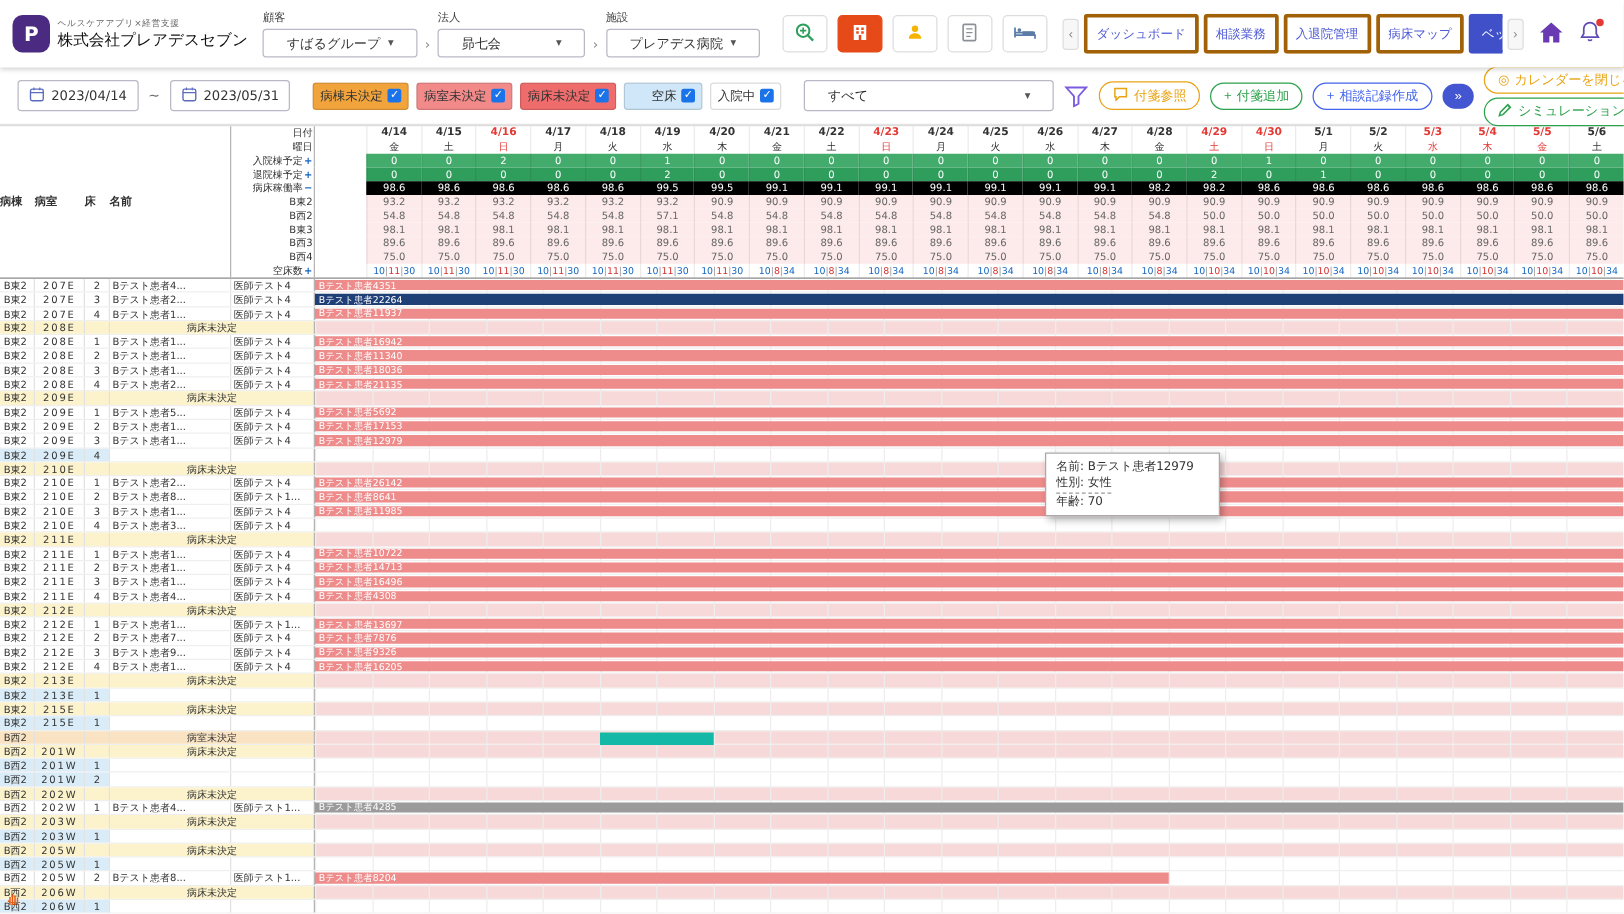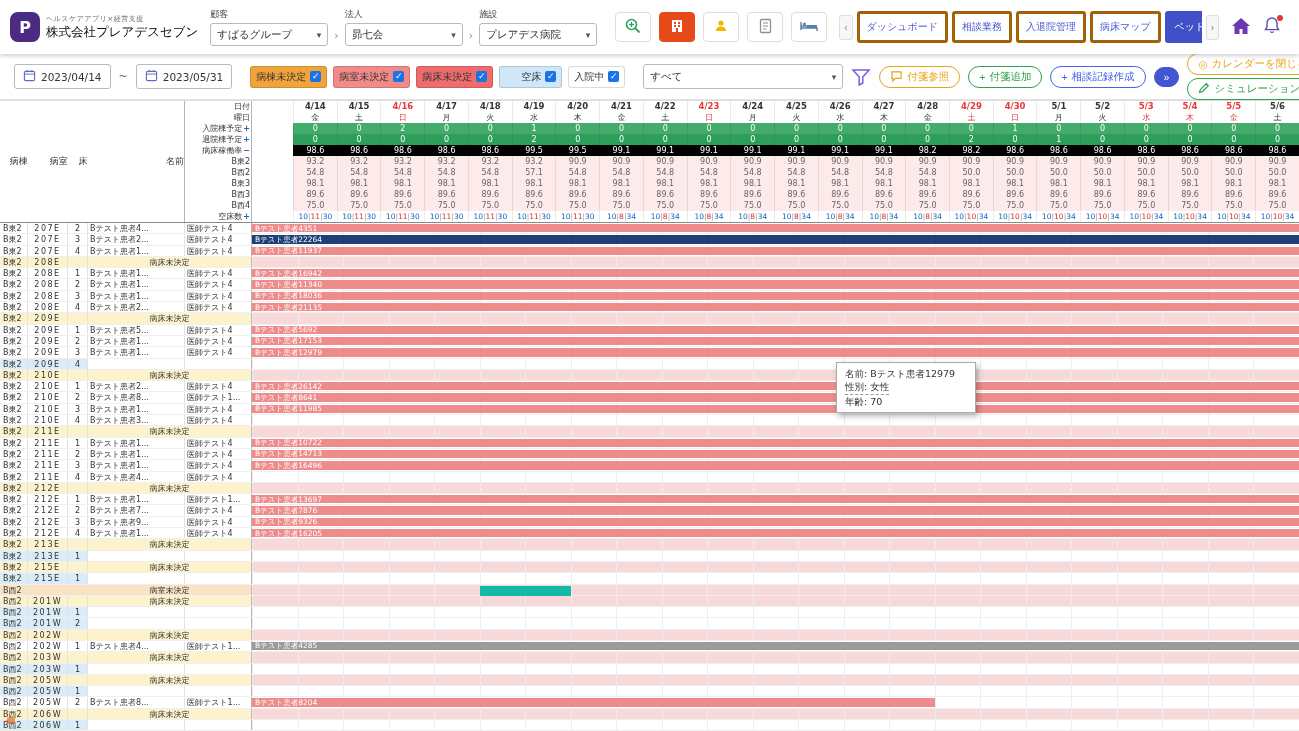--- a/index.html
+++ b/index.html
@@ -12,21 +12,21 @@
             box-shadow:0 2px 4px rgba(0,0,0,.18); position:relative; z-index:5; }
   .brand { display:flex; align-items:center; gap:6px; flex:0 0 auto; }
   .logo { width:30px; height:30px; border-radius:8px; background:#4b2a82; color:#fff; font-weight:bold;
           display:flex; align-items:center; justify-content:center; font-size:16px; }
   .tagline { font-size:7px; color:#666; letter-spacing:.5px; }
   .company { font-size:12.5px; font-weight:normal; color:#111; }
   .orgs { display:flex; align-items:flex-end; gap:6px; flex:0 0 auto; }
   .org { display:flex; flex-direction:column; gap:2px; }
   .org-label { font-size:9px; color:#444; }
   .selbox { border:1px solid #b9b9c5; border-radius:3px; height:23px; display:flex; align-items:center;
-            padding:0 6px; font-size:10.5px; background:#fff; gap:6px; min-width:118px; cursor:pointer; }
+            padding:0 18px; font-size:10.5px; background:#fff; gap:6px; min-width:118px; cursor:pointer; }
   .caret { margin-left:auto; color:#555; font-size:9px; }
   .org-sep { color:#888; font-size:11px; padding-bottom:4px; }
   .ibtns { display:flex; gap:8px; flex:0 0 auto; margin-left:6px; }
   .ibtn { width:36px; height:30px; border:1px solid #ddd; border-radius:4px; background:#fff;
           display:flex; align-items:center; justify-content:center; cursor:pointer; }
   .ibtn.active { background:#e64a19; border-color:#e64a19; }
   .nav { display:flex; align-items:center; gap:4px; flex:1 1 auto; min-width:0; }
   .nav-scroller { display:flex; gap:4px; overflow:hidden; flex:1 1 auto; min-width:0; }
   .navbtn { border:3px solid #a16207; border-radius:3px; background:#fff; color:#4f5bd5; font-size:10px;
             padding:6px 7px; white-space:nowrap; cursor:pointer; flex:0 0 auto; }
@@ -54,21 +54,21 @@
           align-items:center; gap:4px; border:1px solid; white-space:nowrap; cursor:pointer; }
   .p-amber { color:#e8a416; border-color:#e8a416; }
   .p-green { color:#2ca24c; border-color:#2ca24c; }
   .p-blue  { color:#4263eb; border-color:#4263eb; }
   .p-fill  { background:#4455d2; color:#fff; border-color:#4455d2; padding:3px 9px; border-radius:12px; }
   .stack { display:flex; flex-direction:column; gap:3px; align-items:stretch; }
 
   
   .header-grid { display:flex; border-top:1px solid #ddd; border-bottom:1px solid #8a8a8a; }
   .left-titles { width:185px; display:flex; align-items:center; border-right:1px solid #b5b5b5; }
-  .lt { font-size:9px; font-weight:normal; text-align:right; color:#333; }
+  .lt { font-size:9px; font-weight:bold; text-align:left; color:#333; }
   .lt-ward { width:28px; } .lt-room { width:40px; } .lt-bed { width:20px; } .lt-name { width:97px; }
   .stat-stack { flex:1 1 auto; min-width:0; }
   .stat-row { display:flex; height:11px; line-height:11px;gap:41px; }
   .stat-label { width:67px; font-size:8px; text-align:right; padding-right:1px; border-right:1px solid #b5b5b5;
                 white-space:nowrap; overflow:hidden; color:#333; }
   .toggle { color:#1565c0; font-weight:bold; margin-left:1px; cursor:pointer; }
   .stat-cells { flex:1 1 auto; display:flex; min-width:0; }
   .stat-cell { flex:1 1 0; min-width:0; text-align:center; font-size:8px; border-left:1px solid rgba(0,0,0,.08);
                overflow:hidden; white-space:nowrap; }
   .r-date .stat-cell { font-weight:bold; font-size:8.5px; }
@@ -1390,20 +1390,21 @@
           <div class="tcell"></div>
           <div class="tcell"></div>
           <div class="tcell"></div>
           <div class="tcell"></div>
           <div class="tcell"></div>
           <div class="tcell"></div>
           <div class="tcell"></div>
           <div class="tcell"></div>
           <div class="tcell"></div>
           <div class="tcell"></div>
+          <div class="bar v-pink" style="left: 0%; width: 100%;">Bテスト患者4308</div>
         </div>
       </div>
       <div class="grow k-bed_undecided">
         <div class="lc c-ward">B東2</div>
         <div class="lc c-room">212E</div>
         <div class="lc c-bed"></div>
         <div class="lc c-merged">病床未決定</div>
         <div class="tl">
           <div class="tcell"></div>
           <div class="tcell"></div>

